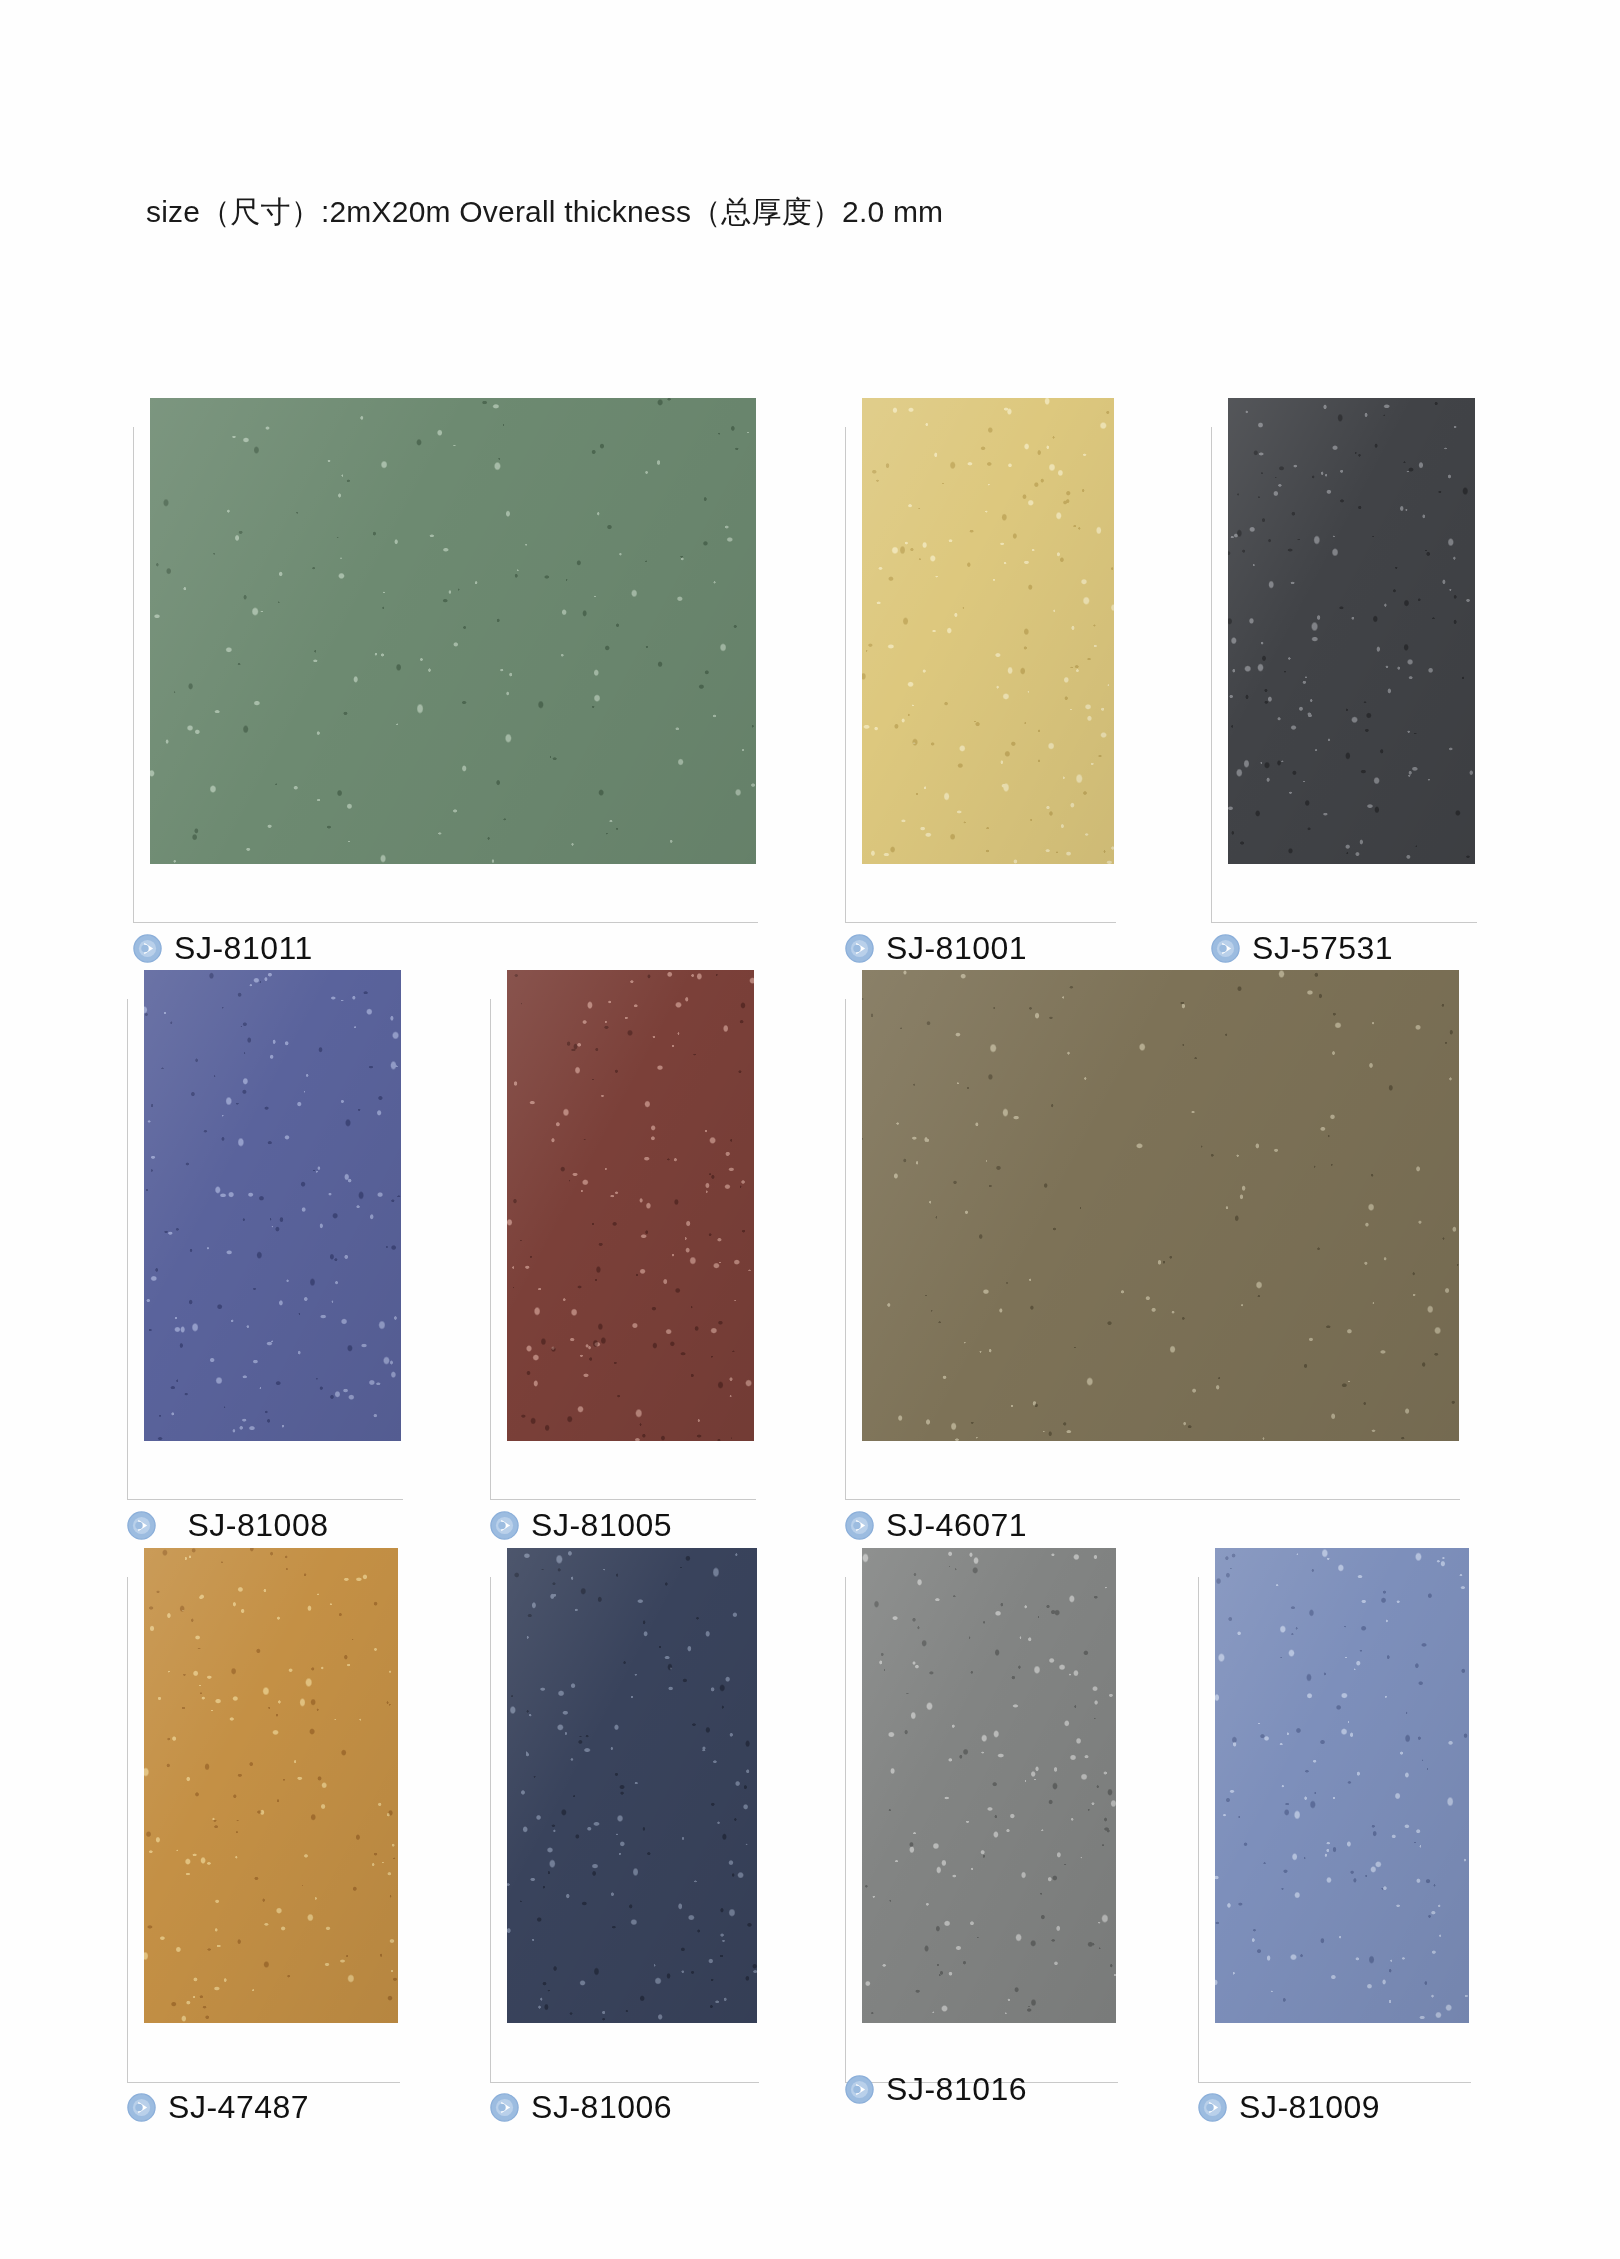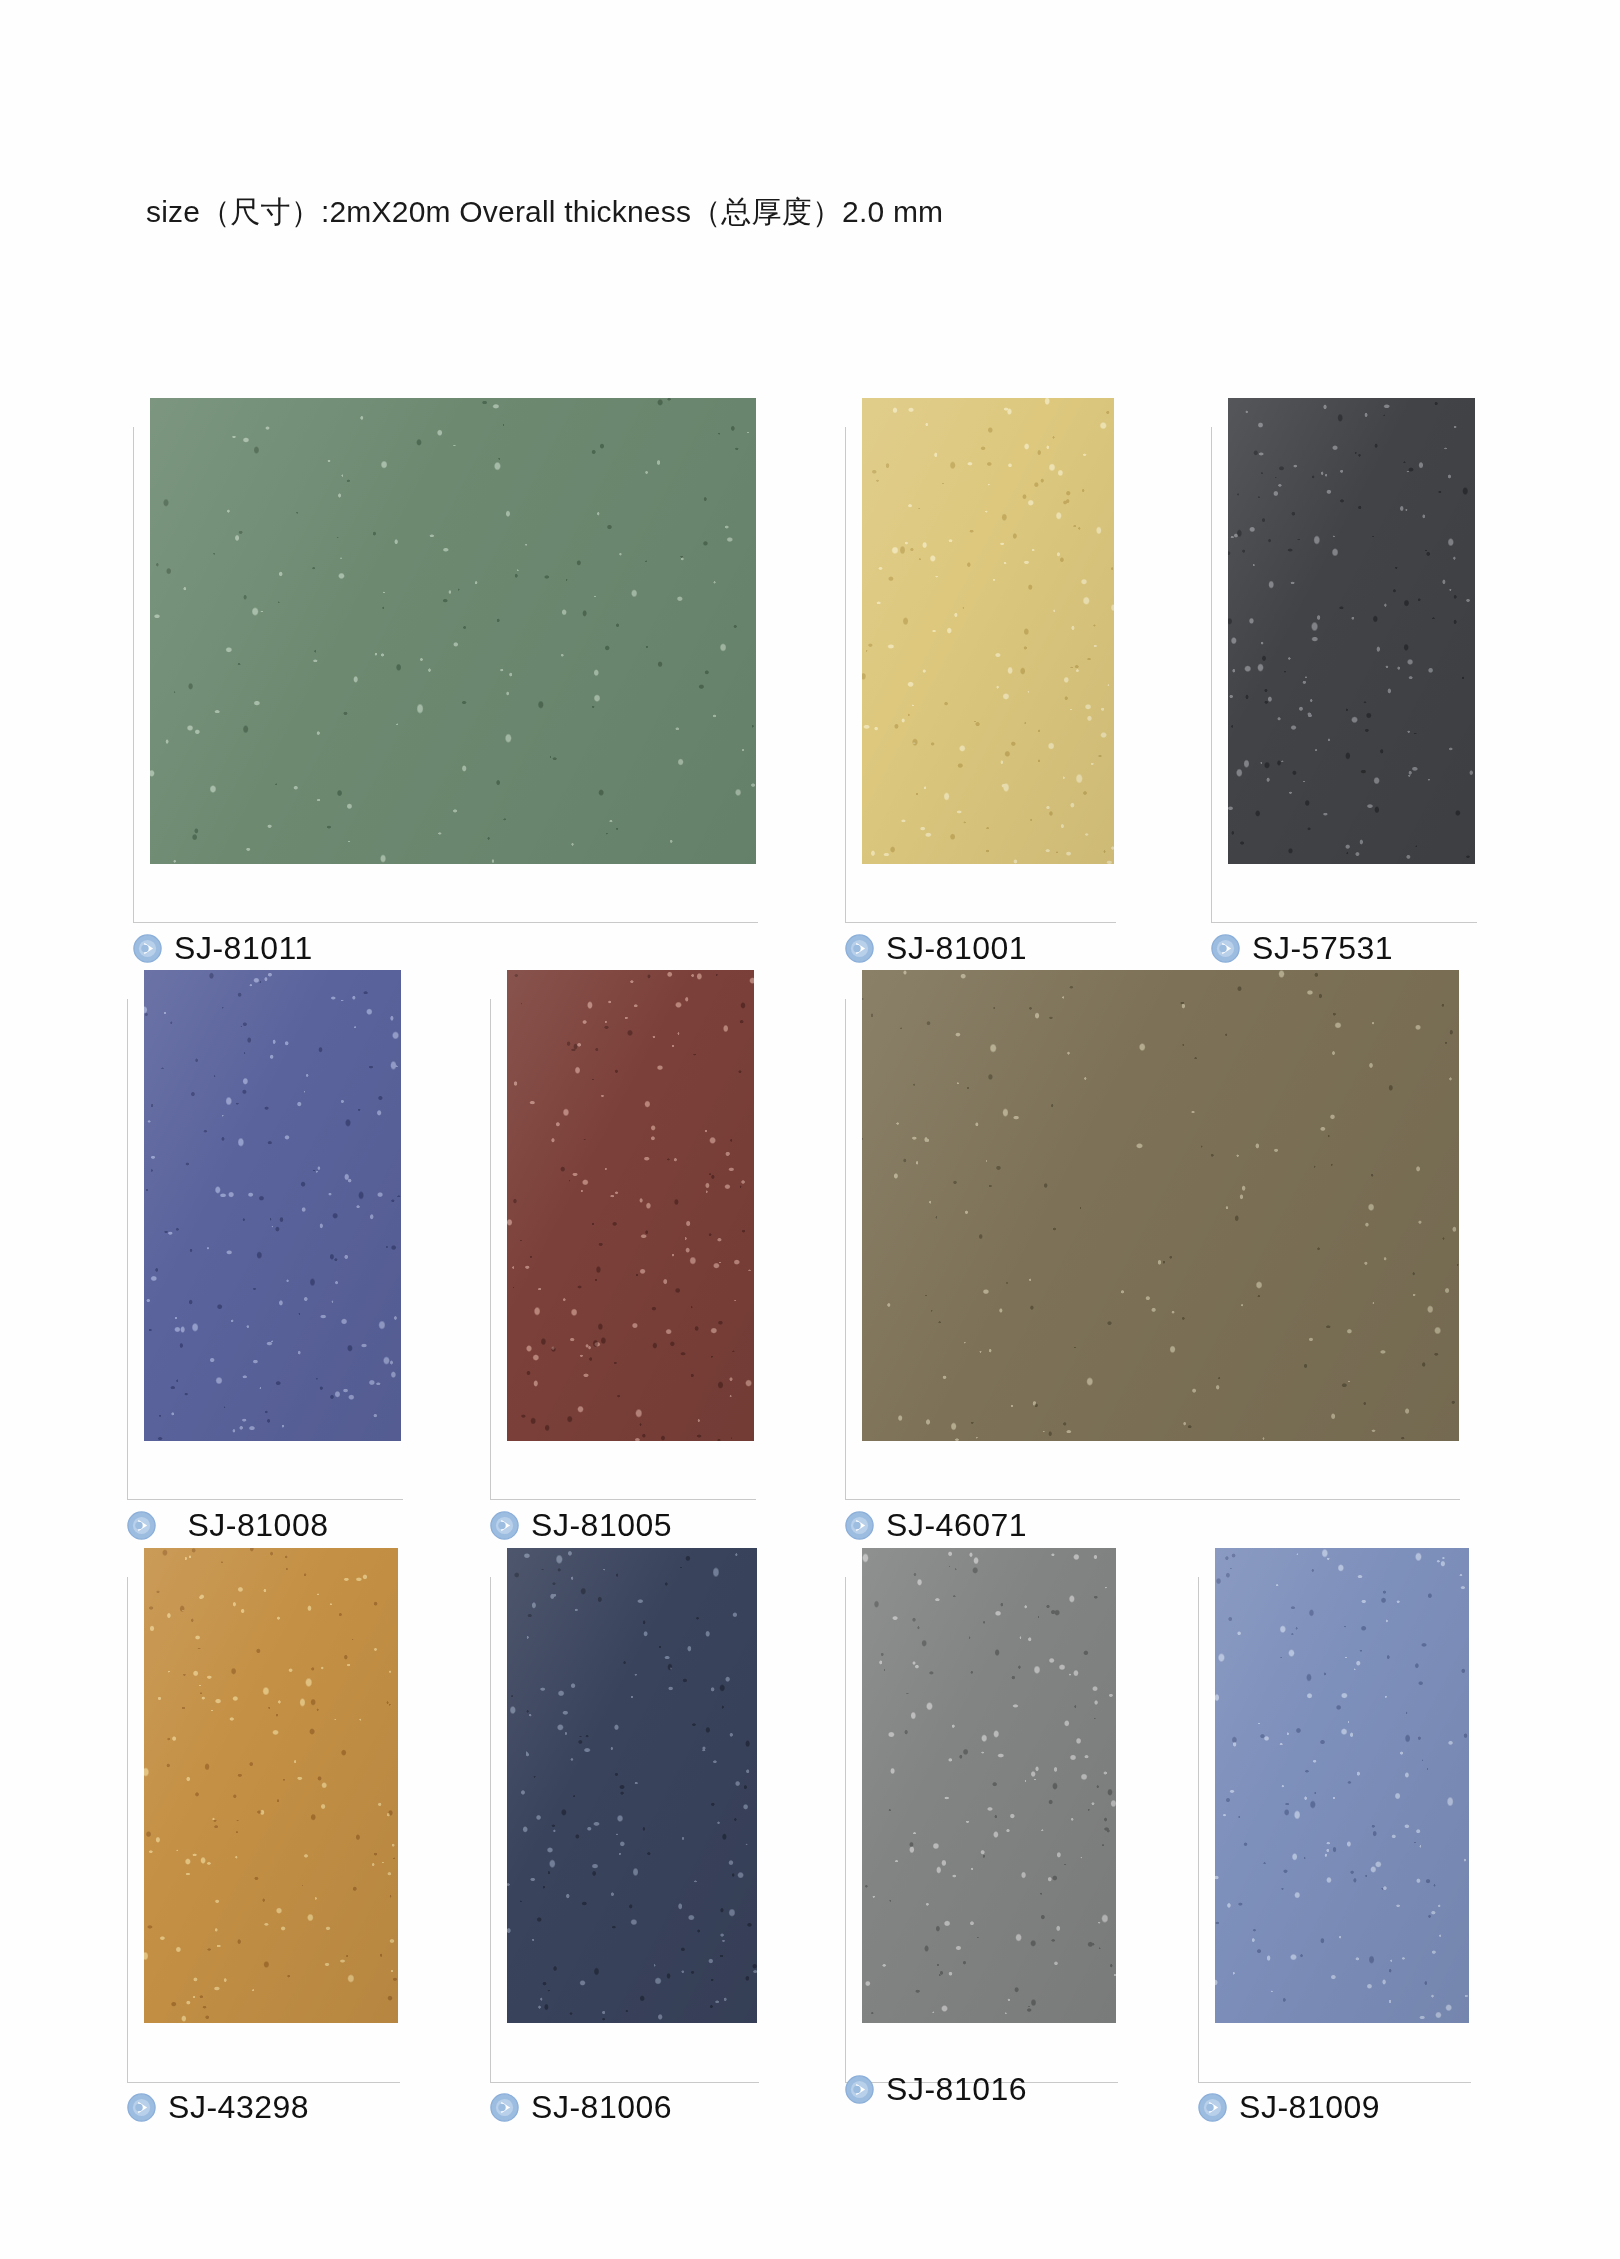--- a/index.html
+++ b/index.html
@@ -253,21 +253,21 @@
           </div>
           <div class="caption" style="left: -17.5px; top: 541px;">
             <span class="bullet-icon">
 <svg viewBox="0 0 32 32" xmlns="http://www.w3.org/2000/svg">
   <circle cx="16" cy="16" r="15" fill="#9cbce0"></circle>
   <circle cx="16" cy="16" r="15" fill="none" stroke="#8aaed9" stroke-width="1.4"></circle>
   <circle cx="16" cy="16" r="9.5" fill="#b9d0ea"></circle>
   <path d="M12.4 9.6 L22.2 16 L12.4 22.4 Z" fill="#ffffff"></path>
   <circle cx="13.2" cy="16" r="4.1" fill="#9cbce0"></circle>
 </svg></span>
-            <span class="caption-label">SJ-43298</span>
+            <span class="caption-label">SJ-47487</span>
           </div>
         </div>
         <div class="swatch-card" style="left: 507px; width: 250px;">
           <div class="bracket" style="width: 268px; height: 505px;"></div>
           <div class="tile" style="width: 250px; height: 475px; background: rgb(57, 67, 92);">
             <div class="speckle" style="background-image: radial-gradient(1.8px 2.5px at 13.74% 94.98%, rgb(135, 146, 168) 0%, rgb(135, 146, 168) 45%, rgba(0, 0, 0, 0) 72%), radial-gradient(5px 6.7px at 20.91% 2.38%, rgb(135, 146, 168) 0%, rgb(135, 146, 168) 45%, rgba(0, 0, 0, 0) 72%), radial-gradient(3.6px 4px at 88.26% 27.62%, rgb(135, 146, 168) 0%, rgb(135, 146, 168) 45%, rgba(0, 0, 0, 0) 72%), radial-gradient(3.7px 3.9px at 92.26% 49.59%, rgb(135, 146, 168) 0%, rgb(135, 146, 168) 45%, rgba(0, 0, 0, 0) 72%), radial-gradient(4.6px 6.2px at 18.12% 66.46%, rgb(135, 146, 168) 0%, rgb(135, 146, 168) 45%, rgba(0, 0, 0, 0) 72%), radial-gradient(2.6px 1.8px at 51.69% 49.5%, rgb(135, 146, 168) 0%, rgb(135, 146, 168) 45%, rgba(0, 0, 0, 0) 72%), radial-gradient(3px 3.3px at 82.24% 29.76%, rgb(135, 146, 168) 0%, rgb(135, 146, 168) 45%, rgba(0, 0, 0, 0) 72%), radial-gradient(2.5px 2.8px at 8.19% 43.5%, rgb(135, 146, 168) 0%, rgb(135, 146, 168) 45%, rgba(0, 0, 0, 0) 72%), radial-gradient(2.6px 1.9px at 78.72% 42.57%, rgb(135, 146, 168) 0%, rgb(135, 146, 168) 45%, rgba(0, 0, 0, 0) 72%), radial-gradient(4.4px 4px at 30.22% 91.56%, rgb(135, 146, 168) 0%, rgb(135, 146, 168) 45%, rgba(0, 0, 0, 0) 72%), radial-gradient(1.4px 1.9px at 59.07% 87.87%, rgb(135, 146, 168) 0%, rgb(135, 146, 168) 45%, rgba(0, 0, 0, 0) 72%), radial-gradient(3.2px 4.7px at 69.28% 75.44%, rgb(135, 146, 168) 0%, rgb(135, 146, 168) 45%, rgba(0, 0, 0, 0) 72%), radial-gradient(2.8px 3.6px at 24.32% 73.27%, rgb(135, 146, 168) 0%, rgb(135, 146, 168) 45%, rgba(0, 0, 0, 0) 72%), radial-gradient(3.4px 3px at 32.91% 59.11%, rgb(135, 146, 168) 0%, rgb(135, 146, 168) 45%, rgba(0, 0, 0, 0) 72%), radial-gradient(3.1px 2.2px at 83.16% 44.99%, rgb(135, 146, 168) 0%, rgb(135, 146, 168) 45%, rgba(0, 0, 0, 0) 72%), radial-gradient(1.6px 1.8px at 49.97% 31.36%, rgb(135, 146, 168) 0%, rgb(135, 146, 168) 45%, rgba(0, 0, 0, 0) 72%), radial-gradient(4.4px 3.1px at 23.34% 34.69%, rgb(135, 146, 168) 0%, rgb(135, 146, 168) 45%, rgba(0, 0, 0, 0) 72%), radial-gradient(5px 5.1px at 60.42% 91.14%, rgb(135, 146, 168) 0%, rgb(135, 146, 168) 45%, rgba(0, 0, 0, 0) 72%), radial-gradient(3.2px 4px at 0.69% 80.55%, rgb(135, 146, 168) 0%, rgb(135, 146, 168) 45%, rgba(0, 0, 0, 0) 72%), radial-gradient(2.7px 2.4px at 19.01% 9.95%, rgb(135, 146, 168) 0%, rgb(135, 146, 168) 45%, rgba(0, 0, 0, 0) 72%), radial-gradient(3.4px 4.6px at 80.27% 18.06%, rgb(135, 146, 168) 0%, rgb(135, 146, 168) 45%, rgba(0, 0, 0, 0) 72%), radial-gradient(3.6px 3.6px at 81.51% 86.95%, rgb(135, 146, 168) 0%, rgb(135, 146, 168) 45%, rgba(0, 0, 0, 0) 72%), radial-gradient(2px 1.3px at 51.49% 26.7%, rgb(135, 146, 168) 0%, rgb(135, 146, 168) 45%, rgba(0, 0, 0, 0) 72%), radial-gradient(4.9px 4.4px at 50.74% 78.76%, rgb(135, 146, 168) 0%, rgb(135, 146, 168) 45%, rgba(0, 0, 0, 0) 72%), radial-gradient(2px 2.3px at 41.93% 42.21%, rgb(135, 146, 168) 0%, rgb(135, 146, 168) 45%, rgba(0, 0, 0, 0) 72%), radial-gradient(4.1px 6px at 51.42% 68.2%, rgb(135, 146, 168) 0%, rgb(135, 146, 168) 45%, rgba(0, 0, 0, 0) 72%), radial-gradient(2.7px 3px at 89.71% 39.33%, rgb(135, 146, 168) 0%, rgb(135, 146, 168) 45%, rgba(0, 0, 0, 0) 72%), radial-gradient(2.1px 2.6px at 13.01% 96.66%, rgb(135, 146, 168) 0%, rgb(135, 146, 168) 45%, rgba(0, 0, 0, 0) 72%), radial-gradient(3.8px 3.8px at 46.12% 62.29%, rgb(135, 146, 168) 0%, rgb(135, 146, 168) 45%, rgba(0, 0, 0, 0) 72%), radial-gradient(2.6px 3.1px at 96.29% 47.01%, rgb(135, 146, 168) 0%, rgb(135, 146, 168) 45%, rgba(0, 0, 0, 0) 72%), radial-gradient(4.9px 5.8px at 89.98% 76.77%, rgb(135, 146, 168) 0%, rgb(135, 146, 168) 45%, rgba(0, 0, 0, 0) 72%), radial-gradient(2.9px 2.6px at 86.04% 81.49%, rgb(135, 146, 168) 0%, rgb(135, 146, 168) 45%, rgba(0, 0, 0, 0) 72%), radial-gradient(2.1px 2px at 9.28% 35.2%, rgb(135, 146, 168) 0%, rgb(135, 146, 168) 45%, rgba(0, 0, 0, 0) 72%), radial-gradient(4.7px 3.1px at 35.8% 58.08%, rgb(135, 146, 168) 0%, rgb(135, 146, 168) 45%, rgba(0, 0, 0, 0) 72%), radial-gradient(3.2px 4.8px at 10.76% 12.06%, rgb(135, 146, 168) 0%, rgb(135, 146, 168) 45%, rgba(0, 0, 0, 0) 72%), radial-gradient(1.4px 2px at 7.91% 43.08%, rgb(135, 146, 168) 0%, rgb(135, 146, 168) 45%, rgba(0, 0, 0, 0) 72%), radial-gradient(2.3px 1.6px at 75.37% 70.19%, rgb(135, 146, 168) 0%, rgb(135, 146, 168) 45%, rgba(0, 0, 0, 0) 72%), radial-gradient(2.3px 2.8px at 87.3% 95.02%, rgb(135, 146, 168) 0%, rgb(135, 146, 168) 45%, rgba(0, 0, 0, 0) 72%), radial-gradient(1.4px 1.9px at 65.59% 25.37%, rgb(135, 146, 168) 0%, rgb(135, 146, 168) 45%, rgba(0, 0, 0, 0) 72%), radial-gradient(4.8px 4.7px at 21.32% 37.76%, rgb(135, 146, 168) 0%, rgb(135, 146, 168) 45%, rgba(0, 0, 0, 0) 72%), radial-gradient(4.5px 5.1px at 45.22% 56.93%, rgb(135, 146, 168) 0%, rgb(135, 146, 168) 45%, rgba(0, 0, 0, 0) 72%), radial-gradient(4.4px 5.9px at 2.31% 34.11%, rgb(135, 146, 168) 0%, rgb(135, 146, 168) 45%, rgba(0, 0, 0, 0) 72%), radial-gradient(1.7px 1.6px at 10.45% 82.51%, rgb(135, 146, 168) 0%, rgb(135, 146, 168) 45%, rgba(0, 0, 0, 0) 72%), radial-gradient(3.8px 3.8px at 12.63% 56.73%, rgb(135, 146, 168) 0%, rgb(135, 146, 168) 45%, rgba(0, 0, 0, 0) 72%), radial-gradient(1.7px 1.5px at 44% 60.3%, rgb(135, 146, 168) 0%, rgb(135, 146, 168) 45%, rgba(0, 0, 0, 0) 72%), radial-gradient(3.2px 2.2px at 84.08% 95.54%, rgb(135, 146, 168) 0%, rgb(135, 146, 168) 45%, rgba(0, 0, 0, 0) 72%), radial-gradient(3.6px 3.6px at 91.16% 14.05%, rgb(135, 146, 168) 0%, rgb(135, 146, 168) 45%, rgba(0, 0, 0, 0) 72%), radial-gradient(3.6px 3.8px at 26.42% 28.99%, rgb(135, 146, 168) 0%, rgb(135, 146, 168) 45%, rgba(0, 0, 0, 0) 72%), radial-gradient(1.8px 2.2px at 18.97% 59.56%, rgb(135, 146, 168) 0%, rgb(135, 146, 168) 45%, rgba(0, 0, 0, 0) 72%), radial-gradient(4.5px 2.9px at 53.33% 11.19%, rgb(135, 146, 168) 0%, rgb(135, 146, 168) 45%, rgba(0, 0, 0, 0) 72%), radial-gradient(1.8px 2.5px at 91.76% 1.41%, rgb(135, 146, 168) 0%, rgb(135, 146, 168) 45%, rgba(0, 0, 0, 0) 72%), radial-gradient(1.9px 1.4px at 45.16% 64.41%, rgb(135, 146, 168) 0%, rgb(135, 146, 168) 45%, rgba(0, 0, 0, 0) 72%), radial-gradient(3.2px 4px at 55.44% 18.06%, rgb(135, 146, 168) 0%, rgb(135, 146, 168) 45%, rgba(0, 0, 0, 0) 72%), radial-gradient(2.5px 2.7px at 38.66% 97.79%, rgb(135, 146, 168) 0%, rgb(135, 146, 168) 45%, rgba(0, 0, 0, 0) 72%), radial-gradient(1.7px 2.4px at 23.57% 39.05%, rgb(135, 146, 168) 0%, rgb(135, 146, 168) 45%, rgba(0, 0, 0, 0) 72%), radial-gradient(5px 3.2px at 32.06% 42.54%, rgb(135, 146, 168) 0%, rgb(135, 146, 168) 45%, rgba(0, 0, 0, 0) 72%), radial-gradient(3.7px 3.8px at 89.58% 66.24%, rgb(135, 146, 168) 0%, rgb(135, 146, 168) 45%, rgba(0, 0, 0, 0) 72%), radial-gradient(2.6px 2.7px at 78.79% 42.14%, rgb(135, 146, 168) 0%, rgb(135, 146, 168) 45%, rgba(0, 0, 0, 0) 72%), radial-gradient(2px 2.1px at 84.61% 57.85%, rgb(135, 146, 168) 0%, rgb(135, 146, 168) 45%, rgba(0, 0, 0, 0) 72%), radial-gradient(2.3px 2px at 25.97% 44.52%, rgb(135, 146, 168) 0%, rgb(135, 146, 168) 45%, rgba(0, 0, 0, 0) 72%), radial-gradient(4.7px 3.7px at 7.96% 1.63%, rgb(135, 146, 168) 0%, rgb(135, 146, 168) 45%, rgba(0, 0, 0, 0) 72%), radial-gradient(3.8px 4.6px at 7.28% 59.23%, rgb(135, 146, 168) 0%, rgb(135, 146, 168) 45%, rgba(0, 0, 0, 0) 72%), radial-gradient(3.6px 2.2px at 99.31% 89.17%, rgb(135, 146, 168) 0%, rgb(135, 146, 168) 45%, rgba(0, 0, 0, 0) 72%), radial-gradient(3.5px 4.3px at 43.79% 37.74%, rgb(135, 146, 168) 0%, rgb(135, 146, 168) 45%, rgba(0, 0, 0, 0) 72%), radial-gradient(4.8px 4.1px at 73.72% 77.8%, rgb(135, 146, 168) 0%, rgb(135, 146, 168) 45%, rgba(0, 0, 0, 0) 72%), radial-gradient(1.6px 1.1px at 95.82% 62.37%, rgb(135, 146, 168) 0%, rgb(135, 146, 168) 45%, rgba(0, 0, 0, 0) 72%), radial-gradient(2.4px 3.1px at 42.17% 72.89%, rgb(135, 146, 168) 0%, rgb(135, 146, 168) 45%, rgba(0, 0, 0, 0) 72%), radial-gradient(3.2px 4.2px at 18.1% 10.19%, rgb(135, 146, 168) 0%, rgb(135, 146, 168) 45%, rgba(0, 0, 0, 0) 72%), radial-gradient(3.7px 2.9px at 65.47% 29.57%, rgb(135, 146, 168) 0%, rgb(135, 146, 168) 45%, rgba(0, 0, 0, 0) 72%), radial-gradient(1.6px 1.3px at 38.9% 4.56%, rgb(135, 146, 168) 0%, rgb(135, 146, 168) 45%, rgba(0, 0, 0, 0) 72%), radial-gradient(4.7px 4.7px at 93.43% 68.87%, rgb(135, 146, 168) 0%, rgb(135, 146, 168) 45%, rgba(0, 0, 0, 0) 72%), radial-gradient(4.8px 4.3px at 21.64% 30.59%, rgb(135, 146, 168) 0%, rgb(135, 146, 168) 45%, rgba(0, 0, 0, 0) 72%), radial-gradient(2.8px 2.1px at 0.45% 70.85%, rgb(135, 146, 168) 0%, rgb(135, 146, 168) 45%, rgba(0, 0, 0, 0) 72%), radial-gradient(3.1px 4.4px at 72.93% 21.19%, rgb(135, 146, 168) 0%, rgb(135, 146, 168) 45%, rgba(0, 0, 0, 0) 72%), radial-gradient(3.8px 4.1px at 95.45% 54.49%, rgb(135, 146, 168) 0%, rgb(135, 146, 168) 45%, rgba(0, 0, 0, 0) 72%), radial-gradient(1.7px 2.3px at 8.27% 18.82%, rgb(135, 146, 168) 0%, rgb(135, 146, 168) 45%, rgba(0, 0, 0, 0) 72%), radial-gradient(4.8px 7.2px at 83.57% 5.1%, rgb(135, 146, 168) 0%, rgb(135, 146, 168) 45%, rgba(0, 0, 0, 0) 72%), radial-gradient(4.9px 3.5px at 35.2% 66.97%, rgb(135, 146, 168) 0%, rgb(135, 146, 168) 45%, rgba(0, 0, 0, 0) 72%), radial-gradient(2.5px 2.1px at 27.71% 13.04%, rgb(135, 146, 168) 0%, rgb(135, 146, 168) 45%, rgba(0, 0, 0, 0) 72%), radial-gradient(3.2px 3.6px at 6.39% 51.46%, rgb(135, 146, 168) 0%, rgb(135, 146, 168) 45%, rgba(0, 0, 0, 0) 72%), radial-gradient(3.9px 2.5px at 10.29% 69.78%, rgb(135, 146, 168) 0%, rgb(135, 146, 168) 45%, rgba(0, 0, 0, 0) 72%), radial-gradient(2.3px 2px at 70.32% 89.19%, rgb(135, 146, 168) 0%, rgb(135, 146, 168) 45%, rgba(0, 0, 0, 0) 72%), radial-gradient(2.1px 1.8px at 86.6% 82.71%, rgb(135, 146, 168) 0%, rgb(135, 146, 168) 45%, rgba(0, 0, 0, 0) 72%), radial-gradient(1.7px 2.4px at 70.4% 61.15%, rgb(135, 146, 168) 0%, rgb(135, 146, 168) 45%, rgba(0, 0, 0, 0) 72%), radial-gradient(4px 2.6px at 14.28% 29.72%, rgb(135, 146, 168) 0%, rgb(135, 146, 168) 45%, rgba(0, 0, 0, 0) 72%), radial-gradient(3.2px 3.8px at 25.16% 1.13%, rgb(135, 146, 168) 0%, rgb(135, 146, 168) 45%, rgba(0, 0, 0, 0) 72%), radial-gradient(3.6px 4.3px at 61.27% 98.72%, rgb(135, 146, 168) 0%, rgb(135, 146, 168) 45%, rgba(0, 0, 0, 0) 72%), radial-gradient(4.1px 2.6px at 64.06% 23.07%, rgb(135, 146, 168) 0%, rgb(135, 146, 168) 45%, rgba(0, 0, 0, 0) 72%), radial-gradient(1.9px 2.7px at 26.08% 6.36%, rgb(135, 146, 168) 0%, rgb(135, 146, 168) 45%, rgba(0, 0, 0, 0) 72%), radial-gradient(4.5px 4px at 17.2% 63.58%, rgb(135, 146, 168) 0%, rgb(135, 146, 168) 45%, rgba(0, 0, 0, 0) 72%);"></div>
             <div class="speckle-dark" style="background-image: radial-gradient(3px 2.6px at 82.33% 53.96%, rgb(28, 33, 50) 0%, rgb(28, 33, 50) 45%, rgba(0, 0, 0, 0) 72%), radial-gradient(1.9px 2px at 47.88% 97.48%, rgb(28, 33, 50) 0%, rgb(28, 33, 50) 45%, rgba(0, 0, 0, 0) 72%), radial-gradient(4px 5.9px at 35.79% 89.15%, rgb(28, 33, 50) 0%, rgb(28, 33, 50) 45%, rgba(0, 0, 0, 0) 72%), radial-gradient(1.6px 1.4px at 5.5% 74.39%, rgb(28, 33, 50) 0%, rgb(28, 33, 50) 45%, rgba(0, 0, 0, 0) 72%), radial-gradient(3.9px 3.9px at 3.88% 5.68%, rgb(28, 33, 50) 0%, rgb(28, 33, 50) 45%, rgba(0, 0, 0, 0) 72%), radial-gradient(1.8px 2.6px at 86.28% 33.5%, rgb(28, 33, 50) 0%, rgb(28, 33, 50) 45%, rgba(0, 0, 0, 0) 72%), radial-gradient(3.2px 3.5px at 28.13% 60.73%, rgb(28, 33, 50) 0%, rgb(28, 33, 50) 45%, rgba(0, 0, 0, 0) 72%), radial-gradient(2.9px 4px at 19.23% 88.53%, rgb(28, 33, 50) 0%, rgb(28, 33, 50) 45%, rgba(0, 0, 0, 0) 72%), radial-gradient(2.6px 2.7px at 20.87% 4.61%, rgb(28, 33, 50) 0%, rgb(28, 33, 50) 45%, rgba(0, 0, 0, 0) 72%), radial-gradient(1.8px 1.1px at 14.22% 4.49%, rgb(28, 33, 50) 0%, rgb(28, 33, 50) 45%, rgba(0, 0, 0, 0) 72%), radial-gradient(2.2px 2.2px at 76.2% 14.8%, rgb(28, 33, 50) 0%, rgb(28, 33, 50) 45%, rgba(0, 0, 0, 0) 72%), radial-gradient(3.1px 3.9px at 96.13% 90.6%, rgb(28, 33, 50) 0%, rgb(28, 33, 50) 45%, rgba(0, 0, 0, 0) 72%), radial-gradient(2.7px 3.6px at 85.98% 76.25%, rgb(28, 33, 50) 0%, rgb(28, 33, 50) 45%, rgba(0, 0, 0, 0) 72%), radial-gradient(2.8px 3.4px at 49.5% 75.45%, rgb(28, 33, 50) 0%, rgb(28, 33, 50) 45%, rgba(0, 0, 0, 0) 72%), radial-gradient(1.8px 2.7px at 16.75% 68.35%, rgb(28, 33, 50) 0%, rgb(28, 33, 50) 45%, rgba(0, 0, 0, 0) 72%), radial-gradient(4px 3px at 30.92% 74.84%, rgb(28, 33, 50) 0%, rgb(28, 33, 50) 45%, rgba(0, 0, 0, 0) 72%), radial-gradient(2.9px 2.6px at 46.03% 51.61%, rgb(28, 33, 50) 0%, rgb(28, 33, 50) 45%, rgba(0, 0, 0, 0) 72%), radial-gradient(3.8px 3.1px at 96.99% 79.34%, rgb(28, 33, 50) 0%, rgb(28, 33, 50) 45%, rgba(0, 0, 0, 0) 72%), radial-gradient(4.2px 5.4px at 86.09% 29.46%, rgb(28, 33, 50) 0%, rgb(28, 33, 50) 45%, rgba(0, 0, 0, 0) 72%), radial-gradient(2.4px 2.4px at 81.75% 96.54%, rgb(28, 33, 50) 0%, rgb(28, 33, 50) 45%, rgba(0, 0, 0, 0) 72%), radial-gradient(2.9px 2.4px at 56.73% 64.34%, rgb(28, 33, 50) 0%, rgb(28, 33, 50) 45%, rgba(0, 0, 0, 0) 72%), radial-gradient(3.1px 4.4px at 64.62% 90.1%, rgb(28, 33, 50) 0%, rgb(28, 33, 50) 45%, rgba(0, 0, 0, 0) 72%), radial-gradient(4.1px 3.4px at 46.02% 50.32%, rgb(28, 33, 50) 0%, rgb(28, 33, 50) 45%, rgba(0, 0, 0, 0) 72%), radial-gradient(4.1px 5px at 22.73% 55.65%, rgb(28, 33, 50) 0%, rgb(28, 33, 50) 45%, rgba(0, 0, 0, 0) 72%), radial-gradient(3.1px 4.1px at 34.85% 68.51%, rgb(28, 33, 50) 0%, rgb(28, 33, 50) 45%, rgba(0, 0, 0, 0) 72%), radial-gradient(3.3px 2.1px at 74.79% 37.18%, rgb(28, 33, 50) 0%, rgb(28, 33, 50) 45%, rgba(0, 0, 0, 0) 72%), radial-gradient(1.9px 1.8px at 61.22% 20.81%, rgb(28, 33, 50) 0%, rgb(28, 33, 50) 45%, rgba(0, 0, 0, 0) 72%), radial-gradient(3.8px 5.3px at 65.17% 25.06%, rgb(28, 33, 50) 0%, rgb(28, 33, 50) 45%, rgba(0, 0, 0, 0) 72%), radial-gradient(3.2px 2.1px at 42.74% 79.83%, rgb(28, 33, 50) 0%, rgb(28, 33, 50) 45%, rgba(0, 0, 0, 0) 72%), radial-gradient(3.6px 3.8px at 99.05% 88.05%, rgb(28, 33, 50) 0%, rgb(28, 33, 50) 45%, rgba(0, 0, 0, 0) 72%), radial-gradient(2.2px 2.8px at 90.46% 68.85%, rgb(28, 33, 50) 0%, rgb(28, 33, 50) 45%, rgba(0, 0, 0, 0) 72%), radial-gradient(3.8px 3.6px at 12.88% 78.22%, rgb(28, 33, 50) 0%, rgb(28, 33, 50) 45%, rgba(0, 0, 0, 0) 72%), radial-gradient(3.8px 4.1px at 72.36% 2.18%, rgb(28, 33, 50) 0%, rgb(28, 33, 50) 45%, rgba(0, 0, 0, 0) 72%), radial-gradient(2.6px 3.3px at 95.34% 50.35%, rgb(28, 33, 50) 0%, rgb(28, 33, 50) 45%, rgba(0, 0, 0, 0) 72%), radial-gradient(2px 2.4px at 91.36% 57.16%, rgb(28, 33, 50) 0%, rgb(28, 33, 50) 45%, rgba(0, 0, 0, 0) 72%), radial-gradient(3.5px 5px at 86.95% 60.8%, rgb(28, 33, 50) 0%, rgb(28, 33, 50) 45%, rgba(0, 0, 0, 0) 72%), radial-gradient(2.7px 2.3px at 18.79% 7.52%, rgb(28, 33, 50) 0%, rgb(28, 33, 50) 45%, rgba(0, 0, 0, 0) 72%), radial-gradient(4.2px 5.1px at 30.5% 9.1%, rgb(28, 33, 50) 0%, rgb(28, 33, 50) 45%, rgba(0, 0, 0, 0) 72%), radial-gradient(2.5px 2px at 32.04% 39.62%, rgb(28, 33, 50) 0%, rgb(28, 33, 50) 45%, rgba(0, 0, 0, 0) 72%), radial-gradient(3px 2px at 18.57% 58.46%, rgb(28, 33, 50) 0%, rgb(28, 33, 50) 45%, rgba(0, 0, 0, 0) 72%), radial-gradient(1.4px 1.9px at 2.02% 31.2%, rgb(28, 33, 50) 0%, rgb(28, 33, 50) 45%, rgba(0, 0, 0, 0) 72%), radial-gradient(1.8px 1.2px at 29.4% 39.65%, rgb(28, 33, 50) 0%, rgb(28, 33, 50) 45%, rgba(0, 0, 0, 0) 72%), radial-gradient(2.8px 2.3px at 74.22% 89.35%, rgb(28, 33, 50) 0%, rgb(28, 33, 50) 45%, rgba(0, 0, 0, 0) 72%), radial-gradient(3.3px 3px at 70.34% 84.5%, rgb(28, 33, 50) 0%, rgb(28, 33, 50) 45%, rgba(0, 0, 0, 0) 72%), radial-gradient(2.2px 3.2px at 54.85% 15.65%, rgb(28, 33, 50) 0%, rgb(28, 33, 50) 45%, rgba(0, 0, 0, 0) 72%), radial-gradient(3.5px 5.2px at 96.24% 41.19%, rgb(28, 33, 50) 0%, rgb(28, 33, 50) 45%, rgba(0, 0, 0, 0) 72%), radial-gradient(2.5px 2px at 25.62% 98.01%, rgb(28, 33, 50) 0%, rgb(28, 33, 50) 45%, rgba(0, 0, 0, 0) 72%), radial-gradient(3.5px 2.6px at 9.1% 14.23%, rgb(28, 33, 50) 0%, rgb(28, 33, 50) 45%, rgba(0, 0, 0, 0) 72%), radial-gradient(1.7px 1.7px at 26.86% 52.26%, rgb(28, 33, 50) 0%, rgb(28, 33, 50) 45%, rgba(0, 0, 0, 0) 72%), radial-gradient(3.5px 3px at 71.15% 27.88%, rgb(28, 33, 50) 0%, rgb(28, 33, 50) 45%, rgba(0, 0, 0, 0) 72%), radial-gradient(3.6px 4.6px at 80.34% 38.3%, rgb(28, 33, 50) 0%, rgb(28, 33, 50) 45%, rgba(0, 0, 0, 0) 72%), radial-gradient(1.3px 0.8px at 69.6% 4.06%, rgb(28, 33, 50) 0%, rgb(28, 33, 50) 45%, rgba(0, 0, 0, 0) 72%), radial-gradient(3.8px 4.4px at 54.08% 94.81%, rgb(28, 33, 50) 0%, rgb(28, 33, 50) 45%, rgba(0, 0, 0, 0) 72%), radial-gradient(2.3px 1.8px at 82.06% 90.92%, rgb(28, 33, 50) 0%, rgb(28, 33, 50) 45%, rgba(0, 0, 0, 0) 72%), radial-gradient(3.3px 4.9px at 15.75% 96.64%, rgb(28, 33, 50) 0%, rgb(28, 33, 50) 45%, rgba(0, 0, 0, 0) 72%), radial-gradient(2.3px 2.6px at 76.66% 80.63%, rgb(28, 33, 50) 0%, rgb(28, 33, 50) 45%, rgba(0, 0, 0, 0) 72%), radial-gradient(2.2px 2.8px at 63.73% 7.58%, rgb(28, 33, 50) 0%, rgb(28, 33, 50) 45%, rgba(0, 0, 0, 0) 72%), radial-gradient(3.4px 3.1px at 29.33% 40.83%, rgb(28, 33, 50) 0%, rgb(28, 33, 50) 45%, rgba(0, 0, 0, 0) 72%), radial-gradient(1.9px 2.1px at 8.24% 34.4%, rgb(28, 33, 50) 0%, rgb(28, 33, 50) 45%, rgba(0, 0, 0, 0) 72%), radial-gradient(2.2px 2.1px at 38.63% 99.2%, rgb(28, 33, 50) 0%, rgb(28, 33, 50) 45%, rgba(0, 0, 0, 0) 72%), radial-gradient(3.3px 4.3px at 37.11% 10.82%, rgb(28, 33, 50) 0%, rgb(28, 33, 50) 45%, rgba(0, 0, 0, 0) 72%), radial-gradient(3.2px 2.9px at 15% 91.71%, rgb(28, 33, 50) 0%, rgb(28, 33, 50) 45%, rgba(0, 0, 0, 0) 72%), radial-gradient(1.9px 2.7px at 44.07% 5.71%, rgb(28, 33, 50) 0%, rgb(28, 33, 50) 45%, rgba(0, 0, 0, 0) 72%), radial-gradient(1.9px 2.3px at 14.72% 71.4%, rgb(28, 33, 50) 0%, rgb(28, 33, 50) 45%, rgba(0, 0, 0, 0) 72%), radial-gradient(2.8px 2px at 85.8% 85.9%, rgb(28, 33, 50) 0%, rgb(28, 33, 50) 45%, rgba(0, 0, 0, 0) 72%), radial-gradient(2px 2.6px at 47.02% 24.13%, rgb(28, 33, 50) 0%, rgb(28, 33, 50) 45%, rgba(0, 0, 0, 0) 72%), radial-gradient(2.1px 3px at 54.74% 59.14%, rgb(28, 33, 50) 0%, rgb(28, 33, 50) 45%, rgba(0, 0, 0, 0) 72%), radial-gradient(2px 1.5px at 16.73% 93.17%, rgb(28, 33, 50) 0%, rgb(28, 33, 50) 45%, rgba(0, 0, 0, 0) 72%), radial-gradient(2.8px 2.4px at 43.78% 47.66%, rgb(28, 33, 50) 0%, rgb(28, 33, 50) 45%, rgba(0, 0, 0, 0) 72%), radial-gradient(1.7px 1.7px at 11.03% 48.15%, rgb(28, 33, 50) 0%, rgb(28, 33, 50) 45%, rgba(0, 0, 0, 0) 72%);"></div>
             <div class="shade"></div>
           </div>
           <div class="caption" style="left: -17.5px; top: 541px; justify-content: center;">

